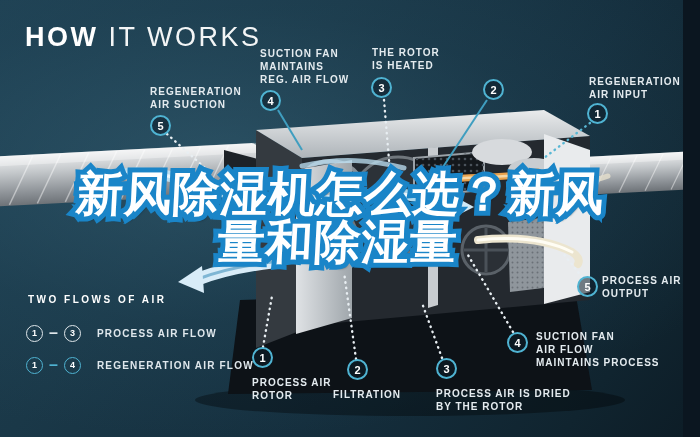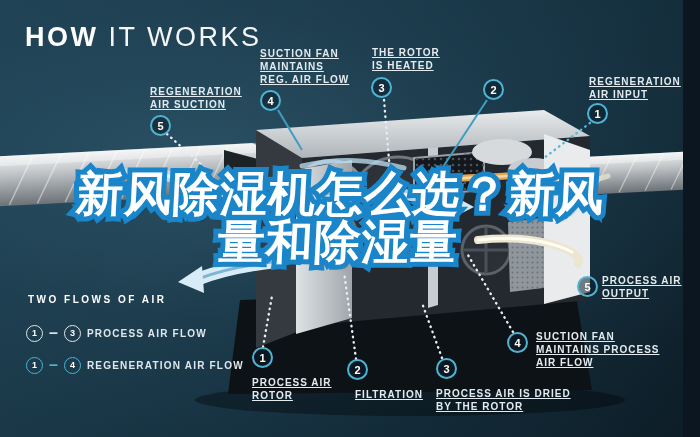--- a/index.html
+++ b/index.html
@@ -9,40 +9,40 @@
     background:
       radial-gradient(130% 95% at 32% 38%, rgba(62,110,132,.45) 0%, rgba(40,80,100,.25) 38%, rgba(0,0,0,0) 65%),
       linear-gradient(128deg,#1e4052 0%,#1a3848 34%,#152f3e 62%,#10242f 88%,#0d1d27 100%);
   }
   .stage svg{position:absolute;left:0;top:0;}
   
   .title{position:absolute;left:25px;top:22px;color:#fff;font-size:27px;letter-spacing:2.5px;white-space:nowrap;}
   .title .bold{font-weight:800;}
   .title .light{font-weight:300;opacity:.95;}
   
-  .lbl{position:absolute;color:#e4ebef;font-size:10px;font-weight:700;letter-spacing:1px;line-height:1.32;white-space:nowrap;text-decoration:underline;}
+  .lbl{position:absolute;color:#e4ebef;font-size:10px;font-weight:700;letter-spacing:1px;line-height:1.32;white-space:nowrap;}
   .lbl span{display:block;}
   
   .badge{
     position:absolute;width:21px;height:21px;border-radius:50%;
     border:2px solid #4fb3d2;background:rgba(13,30,42,.55);
     color:#fff;font-size:11px;font-weight:700;
     display:flex;align-items:center;justify-content:center;box-sizing:border-box;
   }
   
   .overlay{position:absolute;left:0;right:0;top:170px;text-align:center;
     font-weight:900;font-size:47px;line-height:1.02;letter-spacing:1px;
     transform:skewX(-3deg);pointer-events:none;}
   .overlay .layer{position:absolute;left:0;right:0;top:0;}
   .overlay .stroke{color:#1a85c8;-webkit-text-stroke:10px #1a85c8;text-shadow:3px 4px 2px rgba(8,25,38,.55);}
   .overlay .fill{color:#ffffff;}
   
   .legend-title{position:absolute;left:28px;top:294px;color:#fff;font-size:10px;font-weight:700;letter-spacing:2.5px;}
   .legend-row{position:absolute;left:26px;display:flex;align-items:center;gap:6px;}
-  .legend-row .txt{color:#dfe7ec;font-size:10px;font-weight:700;letter-spacing:1.2px;}
+  .legend-row .txt{color:#dfe7ec;font-size:10px;font-weight:700;letter-spacing:1.2px;margin-left:10px;}
   .mini{width:17px;height:17px;border-radius:50%;box-sizing:border-box;
     display:flex;align-items:center;justify-content:center;color:#fff;font-size:9px;font-weight:700;}
   .mini.white{border:1.6px solid #dfe6ea;}
   .mini.cyan{border:1.6px solid #4fb3d2;}
   .dash-w{color:#dfe6ea;font-weight:700;}
   .dash-c{color:#4fb3d2;font-weight:700;}
 </style>
 </head>
 <body>
 
@@ -217,35 +217,35 @@
     </div>
   </div>
 
   <div class="badge" style="left:252px;top:347px;">1</div>
   <div class="lbl" style="left:252px;top:376px;">
     <span>PROCESS AIR</span>
     <span>ROTOR</span>
   </div>
 
   <div class="badge" style="left:347px;top:359px;">2</div>
-  <div class="lbl" style="left:355px;top:388px;">
+  <div class="lbl" style="left:333px;top:388px;">
     <span>FILTRATION</span>
   </div>
 
   <div class="badge" style="left:436px;top:358px;">3</div>
   <div class="lbl" style="left:436px;top:387px;">
     <span>PROCESS AIR IS DRIED</span>
     <span>BY THE ROTOR</span>
   </div>
 
   <div class="badge" style="left:507px;top:332px;">4</div>
   <div class="lbl" style="left:536px;top:330px;">
     <span>SUCTION FAN</span>
+    <span>AIR FLOW</span>
     <span>MAINTAINS PROCESS</span>
-    <span>AIR FLOW</span>
   </div>
 
   <div class="badge" style="left:577px;top:276px;">5</div>
   <div class="lbl" style="left:602px;top:274px;">
     <span>PROCESS AIR</span>
     <span>OUTPUT</span>
   </div>
 
   <div class="legend-title">TWO FLOWS OF AIR</div>
 

